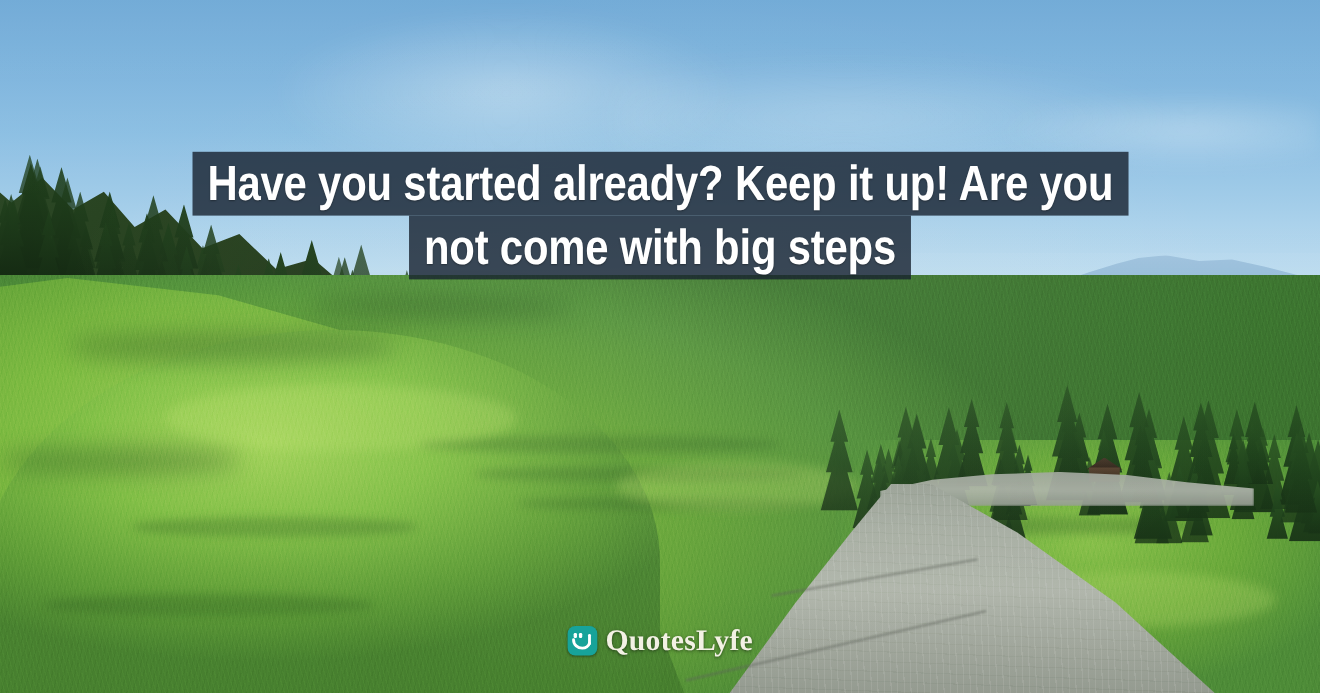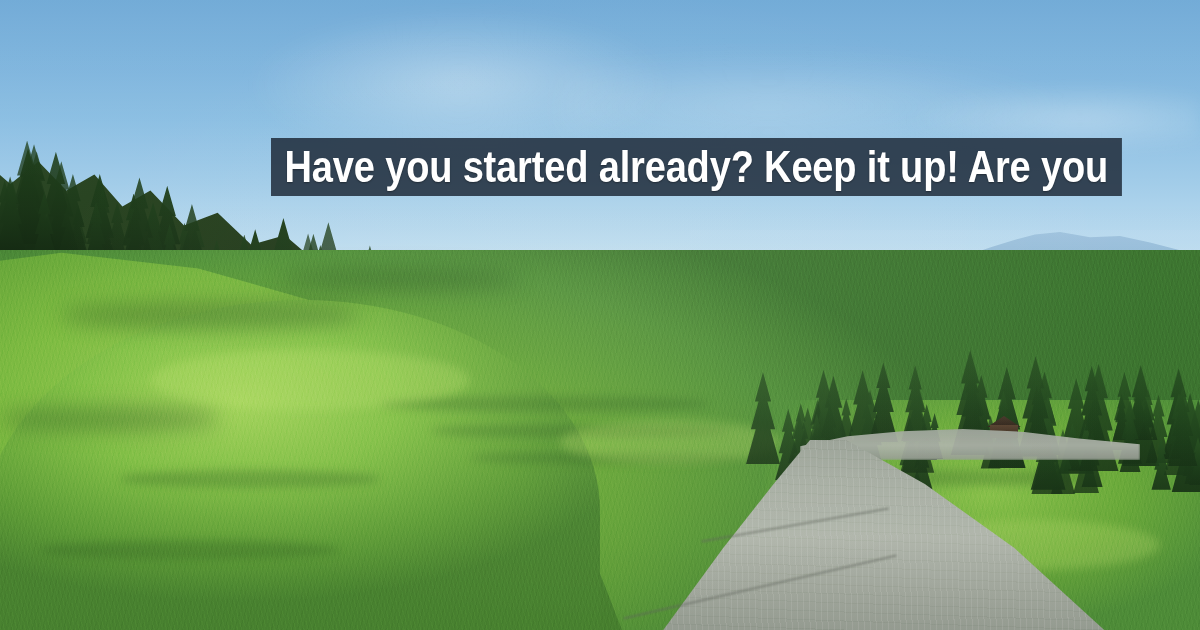--- a/index.html
+++ b/index.html
@@ -207,21 +207,21 @@
       radial-gradient(ellipse 900px 520px at 50% 48%, rgba(255,250,225,0.07) 0%, rgba(0,0,0,0) 62%),
       linear-gradient(to bottom, rgba(255,255,255,0.03) 0%, rgba(0,0,0,0) 30%, rgba(0,0,0,0.05) 100%);
     pointer-events:none;
   }
 
   
   .quote {
     position:absolute;
     left:0; top:138px;
     width:1200px;
-    text-align:right;
+    text-align:center;
     line-height:0;
   }
   .quote-line {
     display:inline-block;
     background:rgba(23,33,46,0.80);
     color:#ffffff;
     font-family:"Liberation Sans", sans-serif;
     font-weight:bold;
     font-size:45px;
     line-height:58px;
@@ -447,16 +447,30 @@
     <div class="path-seam" style="left:620px; top:586px; width:280px; transform:rotate(-13deg);"></div>
     <div class="path-seam" style="left:700px; top:524px; width:190px; transform:rotate(-10deg);"></div>
 
     <div class="photo-grade"></div>
   </div>
 
   <div class="quote">
     <div class="quote-row">
       <span class="quote-line">Have you started already? Keep it up! Are you</span>
     </div>
+    <div class="quote-row">
+      <span class="quote-line">not come with big steps</span>
+    </div>
   </div>
 
+  <div class="logo">
+    <div class="logo-mark">
+      <svg width="27" height="27" viewBox="0 0 27 27" aria-hidden="true">
+        <rect x="5.5" y="6.5" width="3" height="4.6" rx="1.2" fill="#ffffff"></rect>
+        <rect x="10.3" y="6.5" width="3" height="4.6" rx="1.2" fill="#ffffff"></rect>
+        <path d="M5.4 12.6 C5.4 17.3 9.2 20.2 13.3 20.2 C16.6 20.2 19.0 18.3 19.9 15.8" stroke="#ffffff" stroke-width="2.6" fill="none" stroke-linecap="round"></path>
+        <path d="M19.9 8.6 L19.9 16.2" stroke="#ffffff" stroke-width="2.6" fill="none" stroke-linecap="round"></path>
+      </svg>
+    </div>
+    <span class="logo-text">QuotesLyfe</span>
+  </div>
 
 </div>
 
 </body></html>

